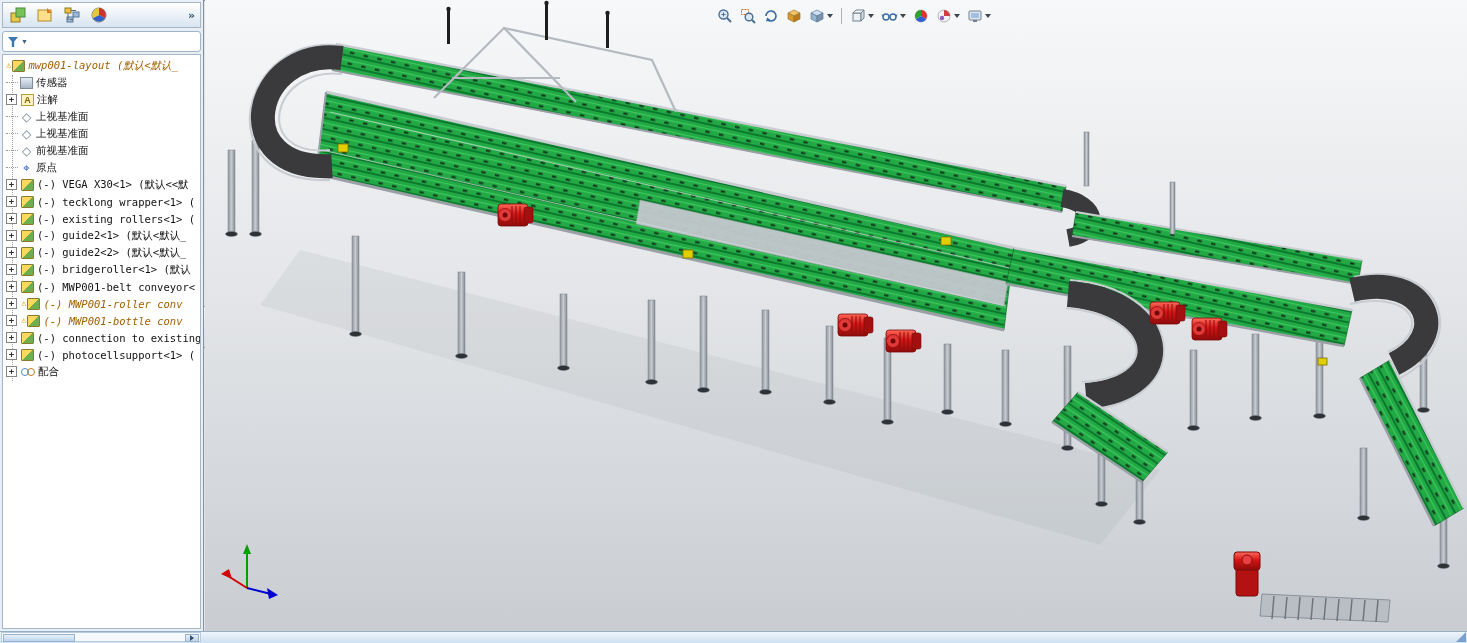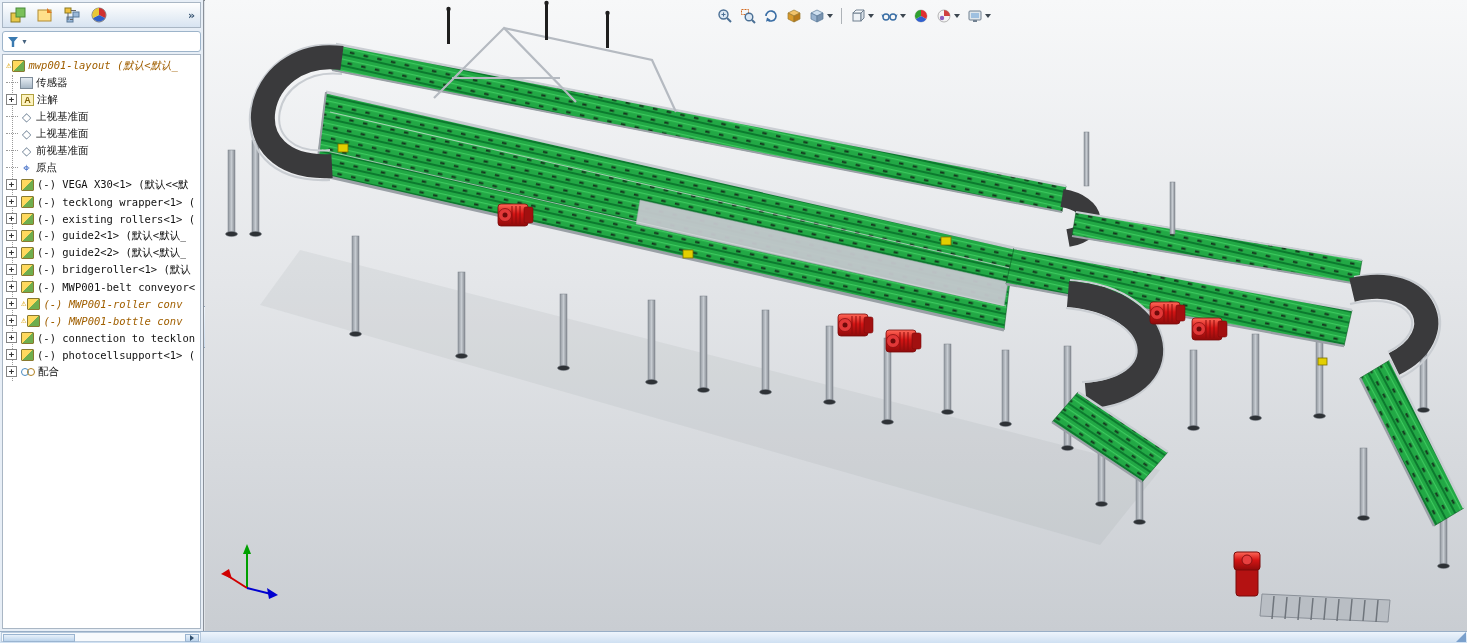--- a/index.html
+++ b/index.html
@@ -211,21 +211,21 @@
       </div>
       <div class="trow orange">
         <span class="expander">+</span>
         <span class="warn">⚠</span>
         <span class="ic ic-asm"></span>
         <span class="lbl">(-) MWP001-bottle conv</span>
       </div>
       <div class="trow">
         <span class="expander">+</span>
         <span class="ic ic-asm"></span>
-        <span class="lbl">(-) connection to tecklon</span>
+        <span class="lbl">(-) connection to existing</span>
       </div>
       <div class="trow">
         <span class="expander">+</span>
         <span class="ic ic-asm"></span>
         <span class="lbl">(-) photocellsupport&lt;1&gt; (</span>
       </div>
       <div class="trow">
         <span class="expander">+</span>
         <span class="ic ic-mates"></span>
         <span class="lbl">配合</span>

